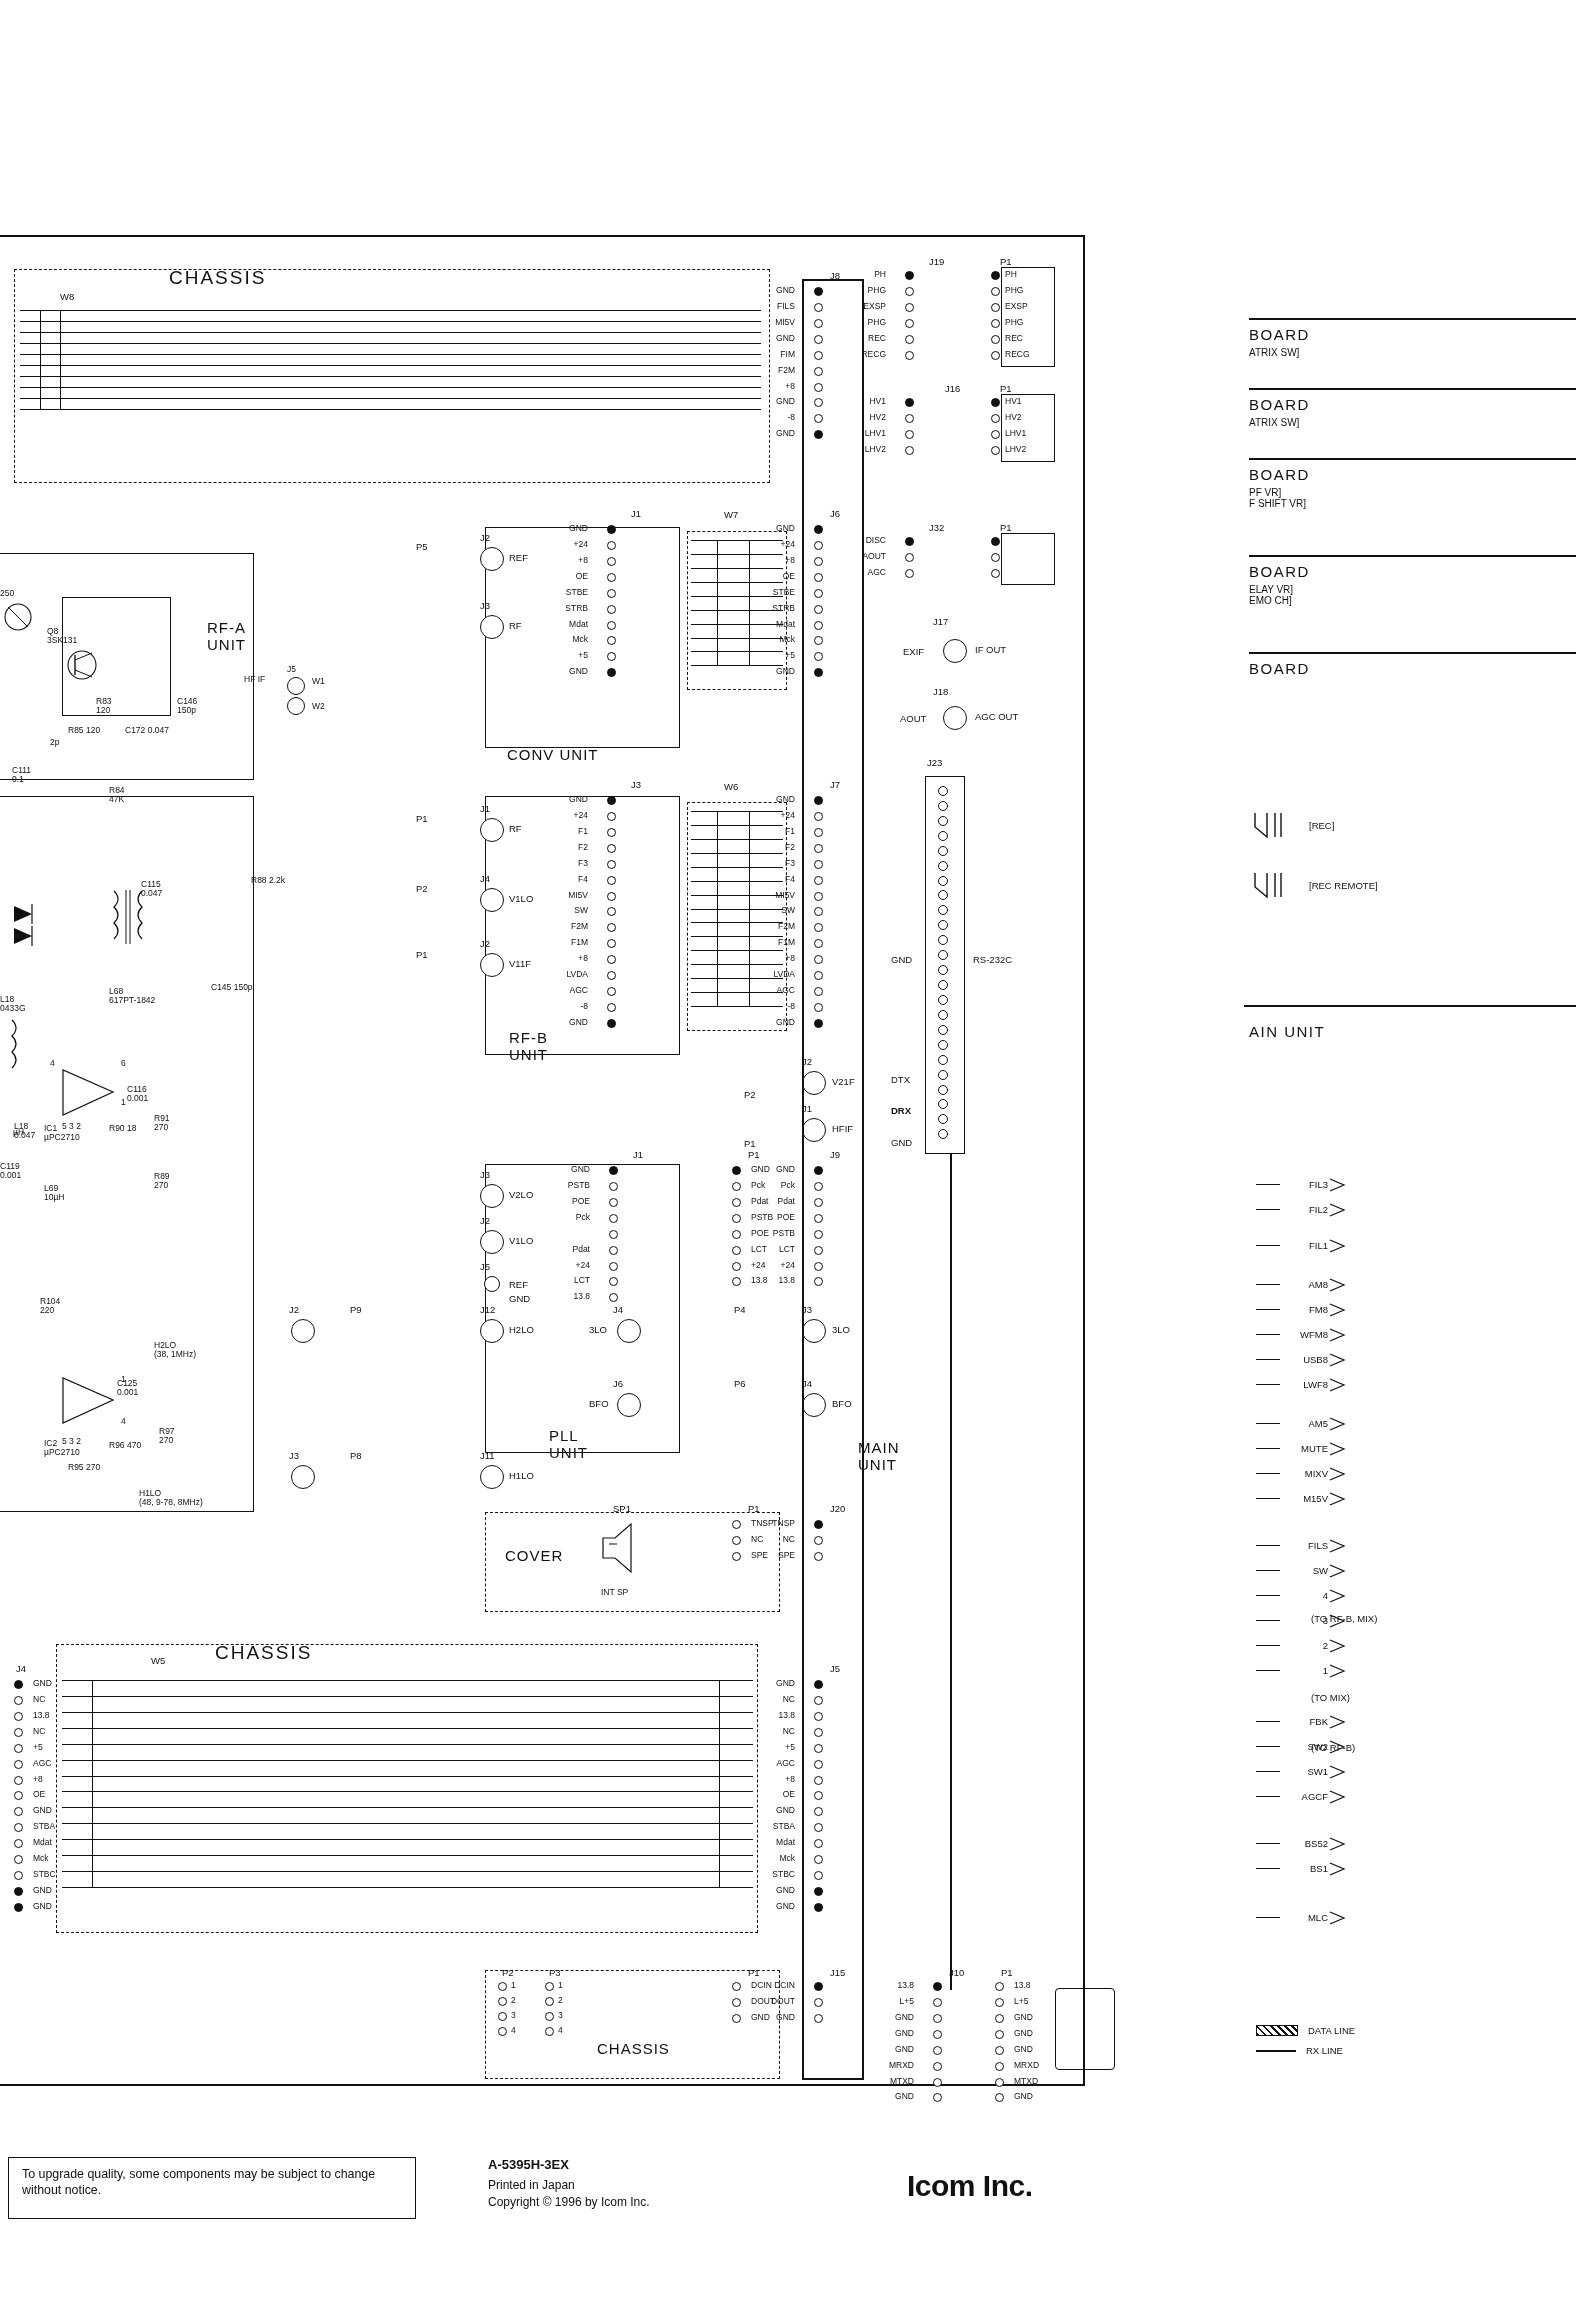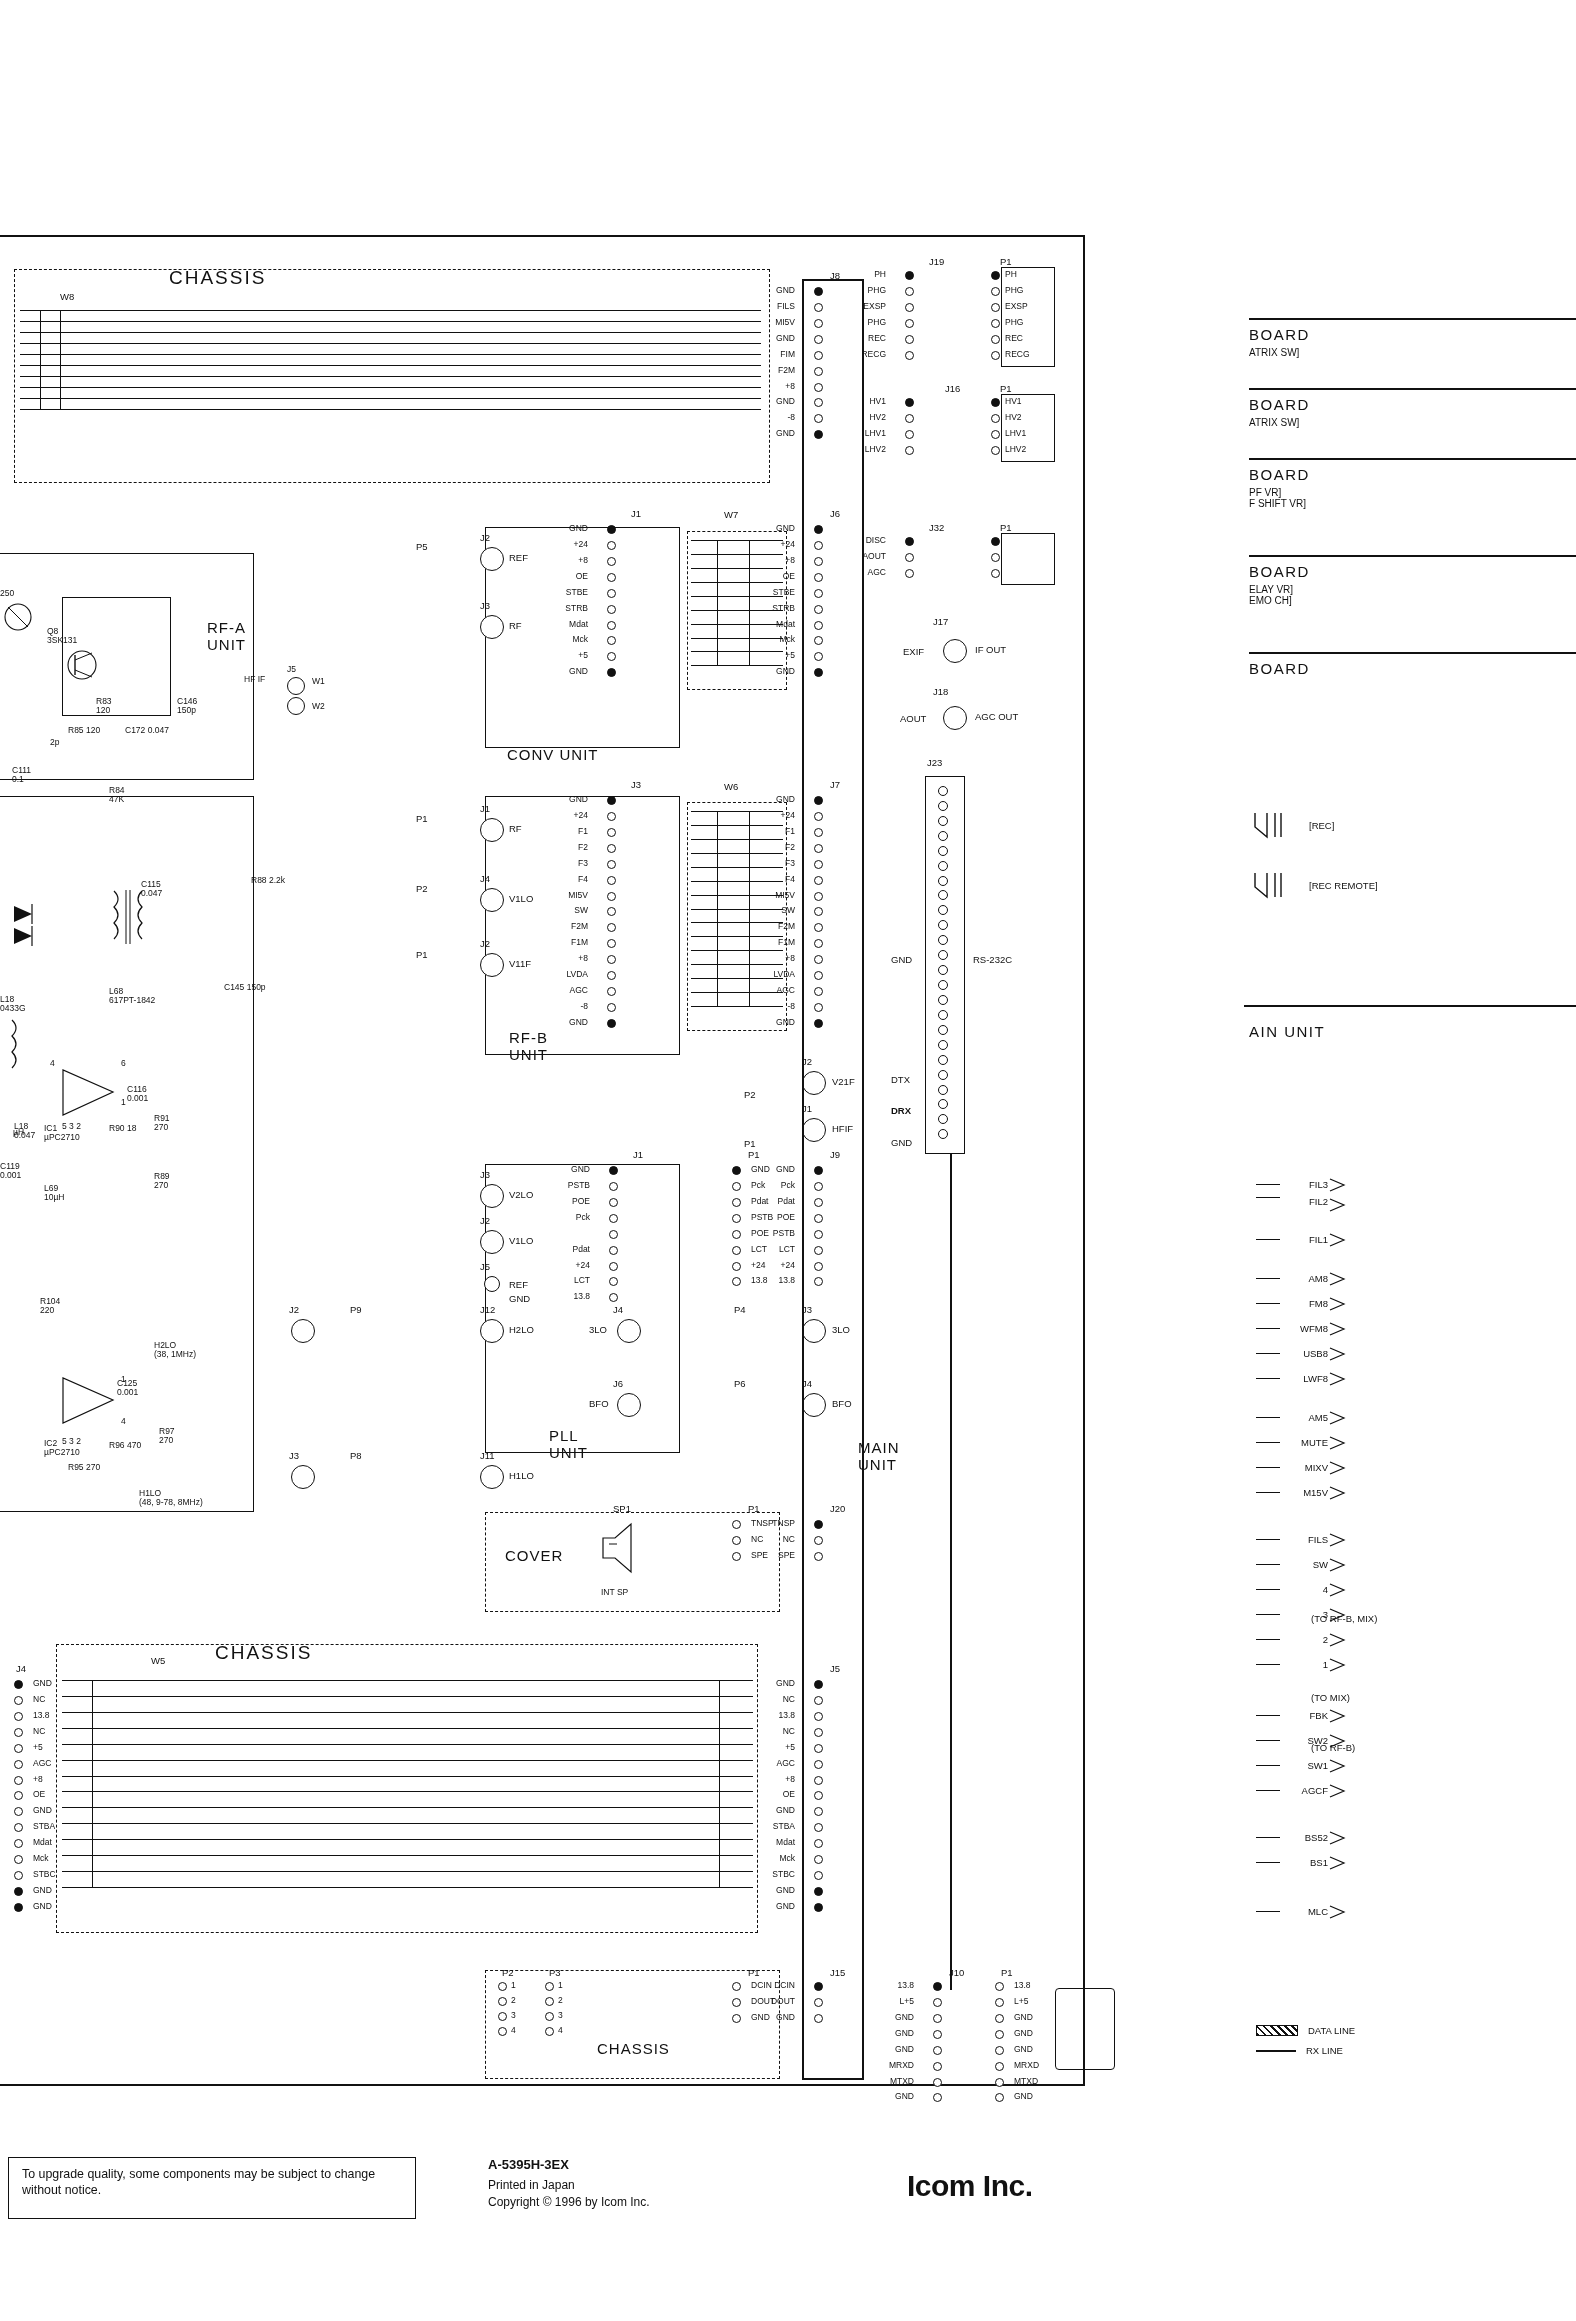--- a/index.html
+++ b/index.html
@@ -169,21 +169,21 @@
 150p</div>
   <div class="abs txt8" style="left:125px;top:726px;">C172 0.047</div>
   <div class="abs txt8" style="left:12px;top:766px;">C111
 0.1</div>
   <div class="abs txt8" style="left:50px;top:738px;">2p</div>
   <div class="abs txt8" style="left:109px;top:786px;">R84
 47K</div>
   <div class="abs txt8" style="left:141px;top:880px;">C115
 0.047</div>
   <div class="abs txt8" style="left:251px;top:876px;">R88 2.2k</div>
-  <div class="abs txt8" style="left:224px;top:983px;">C145 150p</div>
+  <div class="abs txt8" style="left:211px;top:983px;">C145 150p</div>
   <div class="abs txt8" style="left:109px;top:987px;">L68
 617PT-1842</div>
   <div class="abs txt8" style="left:44px;top:1124px;">IC1
 µPC2710</div>
   <div class="abs txt8" style="left:109px;top:1124px;">R90 18</div>
   <div class="abs txt8" style="left:154px;top:1114px;">R91
 270</div>
   <div class="abs txt8" style="left:154px;top:1172px;">R89
 270</div>
   <div class="abs txt8" style="left:127px;top:1085px;">C116
@@ -922,21 +922,21 @@
 
   <div class="abs" style="left:1256px;top:1172px;width:320px;">
     <div id="siglist">
         <div style="display: flex; align-items: center; height: 25px; margin-bottom: 0px;">
           <div class="line hl" style="width: 24px; height: 1px; margin-right: 2px;"></div>
           <div class="txt9" style="min-width: 46px; text-align: right;">FIL3</div>
           <svg width="26" height="16" viewBox="0 0 26 16">
             <path d="M2 2 L16 8 L2 14" fill="none" stroke="#111" stroke-width="1.2"></path>
           </svg>
         </div>
-        <div style="display: flex; align-items: flex-start; height: 25px; margin-bottom: 5px;">
+        <div style="display: flex; align-items: center; height: 25px; margin-bottom: 11px;">
           <div class="line hl" style="width: 24px; height: 1px; margin-right: 2px;"></div>
           <div class="txt9" style="min-width: 46px; text-align: right;">FIL2</div>
           <svg width="26" height="16" viewBox="0 0 26 16">
             <path d="M2 2 L16 8 L2 14" fill="none" stroke="#111" stroke-width="1.2"></path>
           </svg>
         </div>
         <div style="display: flex; align-items: center; height: 25px; margin-bottom: 14px;">
           <div class="line hl" style="width: 24px; height: 1px; margin-right: 2px;"></div>
           <div class="txt9" style="min-width: 46px; text-align: right;">FIL1</div>
           <svg width="26" height="16" viewBox="0 0 26 16">

